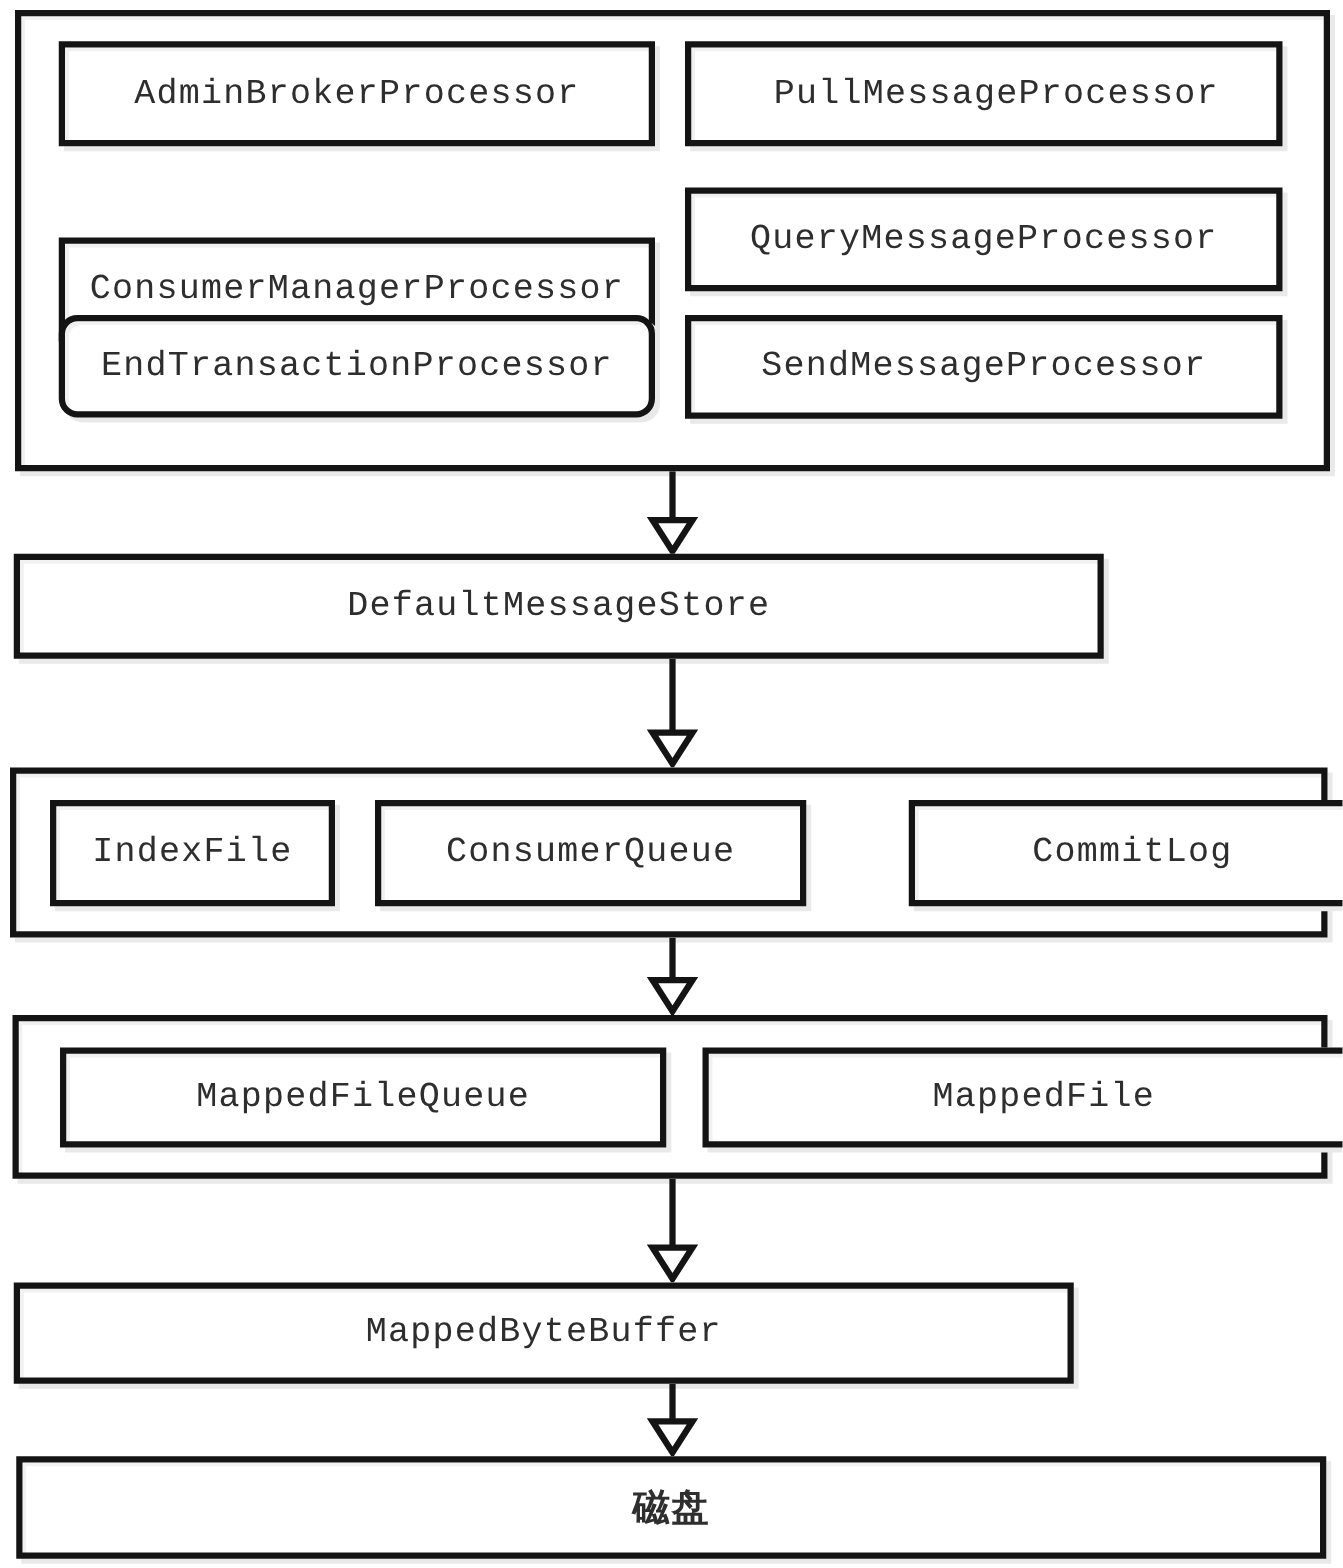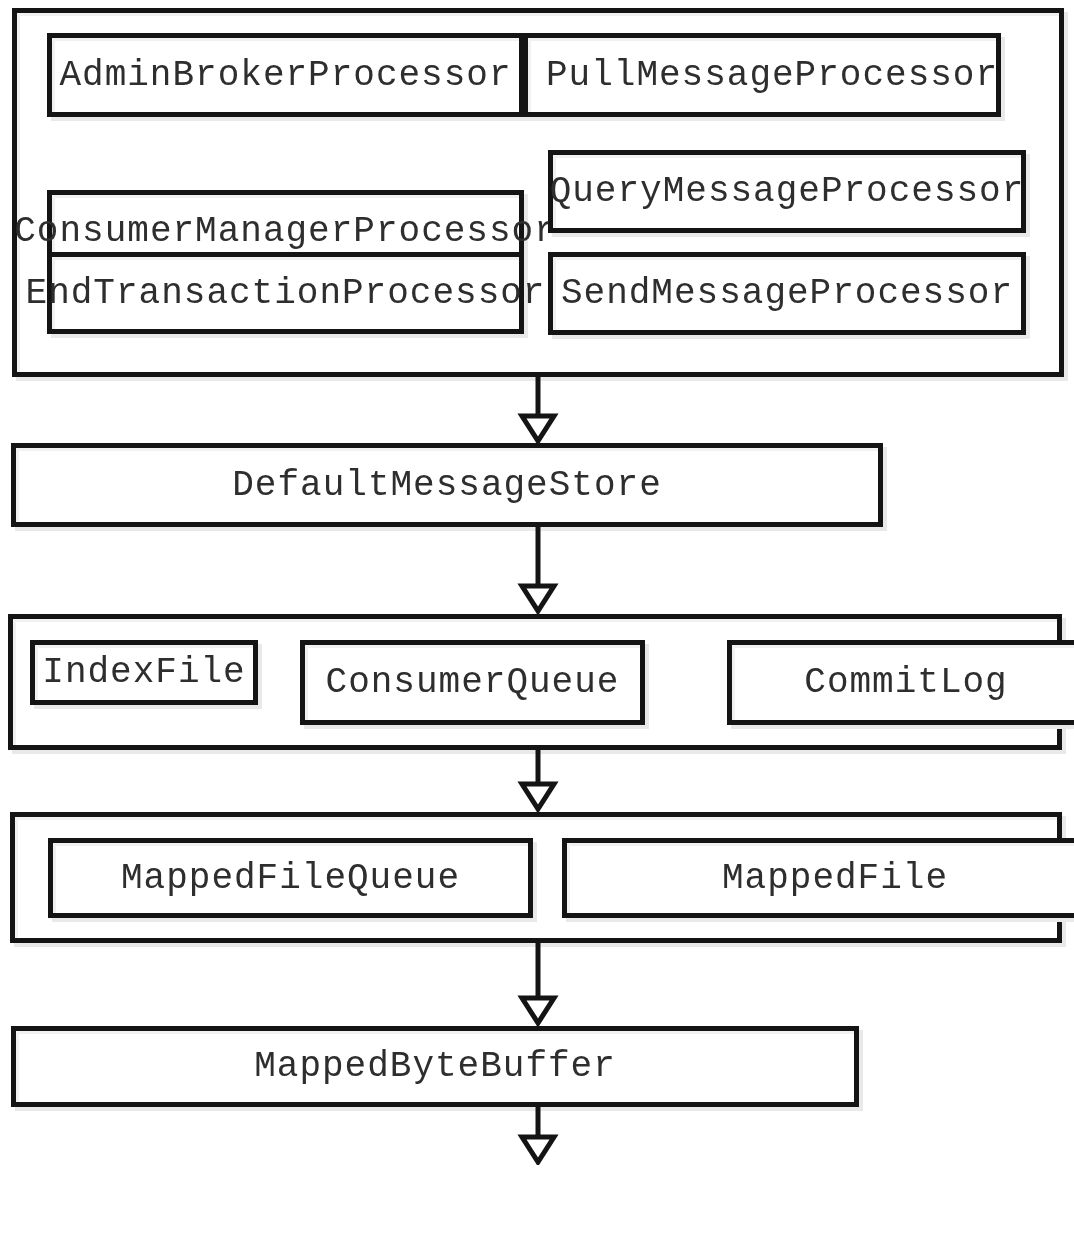--- a/index.html
+++ b/index.html
@@ -15,37 +15,37 @@
   .node, .group {
     position: absolute;
     background: var(--box_fill, #ffffff);
     border: 5px solid var(--border, #141414);
     box-shadow: 4px 4px 0 var(--shadow, #e9e9e9), inset 3px 3px 0 #f1f1f1;
   }
   .node {
     display: flex;
     align-items: center;
     justify-content: center;
-    font-size: 36px;
+    font-size: 28px;
     letter-spacing: 1px;
     white-space: nowrap;
   }
   
   .g-processors { left: 12px; top: 8px;  width: 1052px; height: 369px; }
   .n-proc0 { left: 30px;  top: 20px;  width: 477px; height: 84px; }
-  .n-proc1 { left: 506px; top: 20px;  width: 478px; height: 84px; padding-left: 20px; }
+  .n-proc1 { left: 531px; top: 20px;  width: 478px; height: 84px; padding-left: 20px; }
   .n-proc2 { left: 30px;  top: 137px; width: 477px; height: 83px; margin-top: 40px; }
   .n-proc3 { left: 531px; top: 137px; width: 478px; height: 83px; text-align: center; }
-  .n-proc4 { left: 30px;  top: 239px; width: 477px; height: 82px; }
+  .n-proc4 { left: 30px;  top: 239px; width: 477px; height: 82px; border-radius: 15px; }
   .n-proc5 { left: 531px; top: 239px; width: 478px; height: 83px; }
   
   .n-store { left: 11px; top: 443px; width: 872px; height: 84px; }
   
   .g-files { left: 8px; top: 614px; width: 1054px; height: 136px; }
-  .n-file0 { left: 17px;  top: 21px; width: 228px; height: 65px; }
+  .n-file0 { left: 27px;  top: 21px; width: 228px; height: 85px; }
   .n-file1 { left: 287px; top: 21px; width: 345px; height: 85px; }
   .n-file2 { left: 667px; top: 21px; width: 358px; height: 85px; margin-left: 47px; }
   
   .g-mapped { left: 10px; top: 812px; width: 1052px; height: 131px; }
   .n-map0 { left: 33px;  top: 21px; width: 485px; height: 80px; }
   .n-map1 { left: 547px; top: 21px; width: 546px; height: 80px; }
   
   .n-buffer { left: 11px; top: 1026px; width: 848px; height: 81px; }
   
   .n-disk { left: 13px; top: 1165px; width: 1048px; height: 82px;
@@ -134,14 +134,17 @@
 
   <div class="node n-buffer">
     <span>MappedByteBuffer</span>
   </div>
 
   <svg class="arrow a5" width="44" height="58" viewBox="0 0 44 58">
     <line x1="22" y1="0" x2="22" y2="32"></line>
     <polygon points="6,30 38,30 22,55"></polygon>
   </svg>
 
+  <div class="node n-disk">
+    <span>磁盘</span>
+  </div>
 
 </div>
 
 </body></html>

